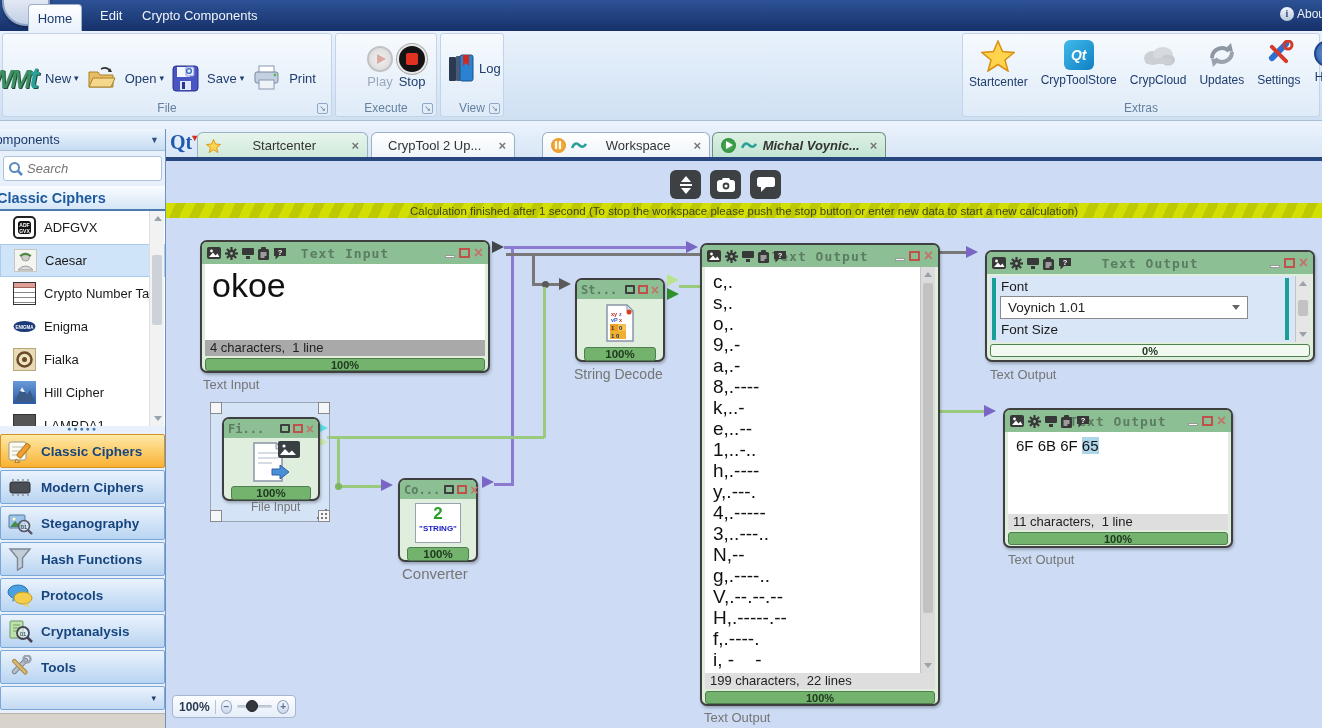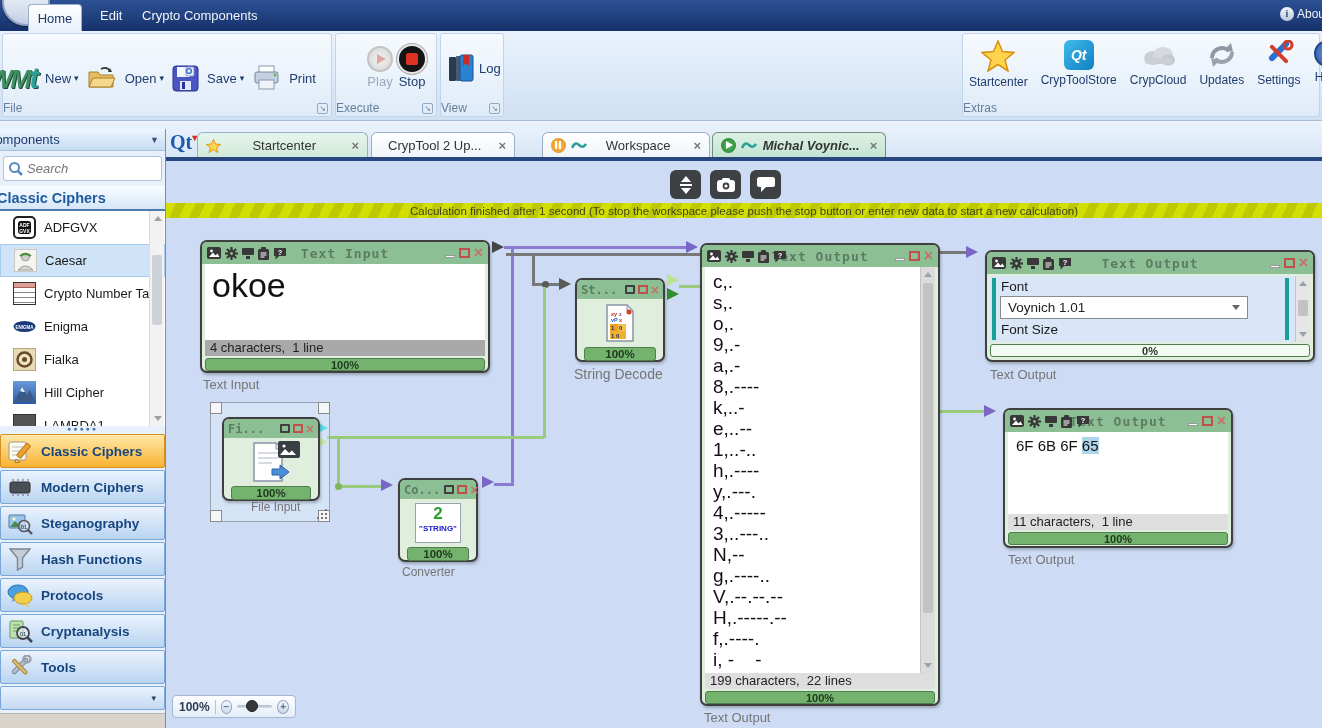--- a/index.html
+++ b/index.html
@@ -8,21 +8,21 @@
 
 .topbar{position:absolute;left:0;top:0;right:0;height:31px;background:linear-gradient(#2d5295,#16316a)}
 .orb{position:absolute;left:2px;top:-22px;width:48px;height:48px;border-radius:50%;background:linear-gradient(#ffffff,#c2cfe6);border:2px solid #8fa3c4;box-shadow:0 1px 3px rgba(0,0,0,.4)}
 .menu-tab{position:absolute;top:0;height:31px;color:#f0f4fa;font-size:13px;display:flex;align-items:center;justify-content:center;padding:0 14px}
 .menu-tab.active{top:4px;height:27px;background:linear-gradient(#fefeff,#e9f1fa);border:1px solid #9ab0cc;border-bottom:none;border-radius:4px 4px 0 0;color:#1a3a6e}
 .about{position:absolute;right:-18px;top:7px;color:#eef2f8;font-size:12px;display:flex;align-items:center;gap:3px;width:60px}
 .info-ico{width:14px;height:14px;border-radius:50%;background:linear-gradient(#f5f8fc,#b9c7dd);color:#33507e;font-size:10px;font-weight:bold;text-align:center;line-height:14px;font-family:"Liberation Serif",serif}
 
 .ribbon{position:absolute;left:0;top:31px;right:0;height:90px;background:linear-gradient(#e9f2fc,#cfe0f3);border-bottom:1px solid #a9bcd6}
 .rgroup{position:absolute;top:2px;height:84px;border:1px solid #c3d4e9;border-radius:3px;background:linear-gradient(#f6fafe,#dfebf8)}
-.rgroup-label{position:absolute;bottom:1px;left:0;right:0;text-align:left;font-size:12px;color:#64809f}
+.rgroup-label{position:absolute;bottom:1px;left:0;right:0;text-align:center;font-size:12px;color:#64809f}
 .launcher{position:absolute;right:3px;bottom:2px;width:11px;height:11px;border:1px solid #8fa8c4;border-radius:2px;color:#64809f;font-size:8px;line-height:9px;text-align:center}
 .rtext{font-size:13px;color:#1e3c6e;white-space:nowrap}
 .dd{font-size:9px;color:#1e3c6e}
 .file-row{position:absolute;left:0;top:22px;height:44px;display:flex;align-items:center;gap:8px}
 .bigbtn{display:flex;flex-direction:column;align-items:center;width:48px}
 .bigbtn .rtext{margin-top:2px}
 .rtext.dis{color:#9aa9bd}
 .excircle{width:26px;height:26px;border-radius:50%}
 .play-c{background:radial-gradient(#f2f2f2,#d5d5d5);border:2px solid #c2c2c2;position:relative}
 .play-c::after{content:"";position:absolute;left:8px;top:6px;border-style:solid;border-width:5px 0 5px 9px;border-color:transparent transparent transparent #dba8a4}
@@ -493,21 +493,21 @@
         </span>
       </div>
       <div class="mini-body">
         <div style="width:46px;height:40px;background:#fff;border:1px solid #98a2b2;text-align:center">
           <div style="font-size:17px;font-weight:bold;color:#28a028;line-height:20px">2</div>
           <div style="font-size:8px;font-weight:bold;color:#1818c8;letter-spacing:0">"STRING"</div>
         </div>
       </div>
       <div class="mini-prog">100%</div>
     </div>
-    <div class="comp-label" style="left:236px;top:404px;font-size:12px">Converter</div>
+    <div class="comp-label" style="left:236px;top:404px;font-size:15px">Converter</div>
 
     <div class="comp" style="left:534px;top:82px;width:240px;height:463px">
       <div class="comp-tb">
         <span class="tb-icons">
           <svg width="14" height="12" viewBox="0 0 14 12">
               <rect width="14" height="12" rx="2" fill="#383838"></rect>
               <circle cx="4.5" cy="4" r="1.4" fill="#fff"></circle>
               <path d="M2 10 L6 5.5 L8.5 8.5 L10.5 6.5 L12.5 10 Z" fill="#fff"></path>
             </svg>
           <svg width="13" height="13" viewBox="0 0 12 12">

